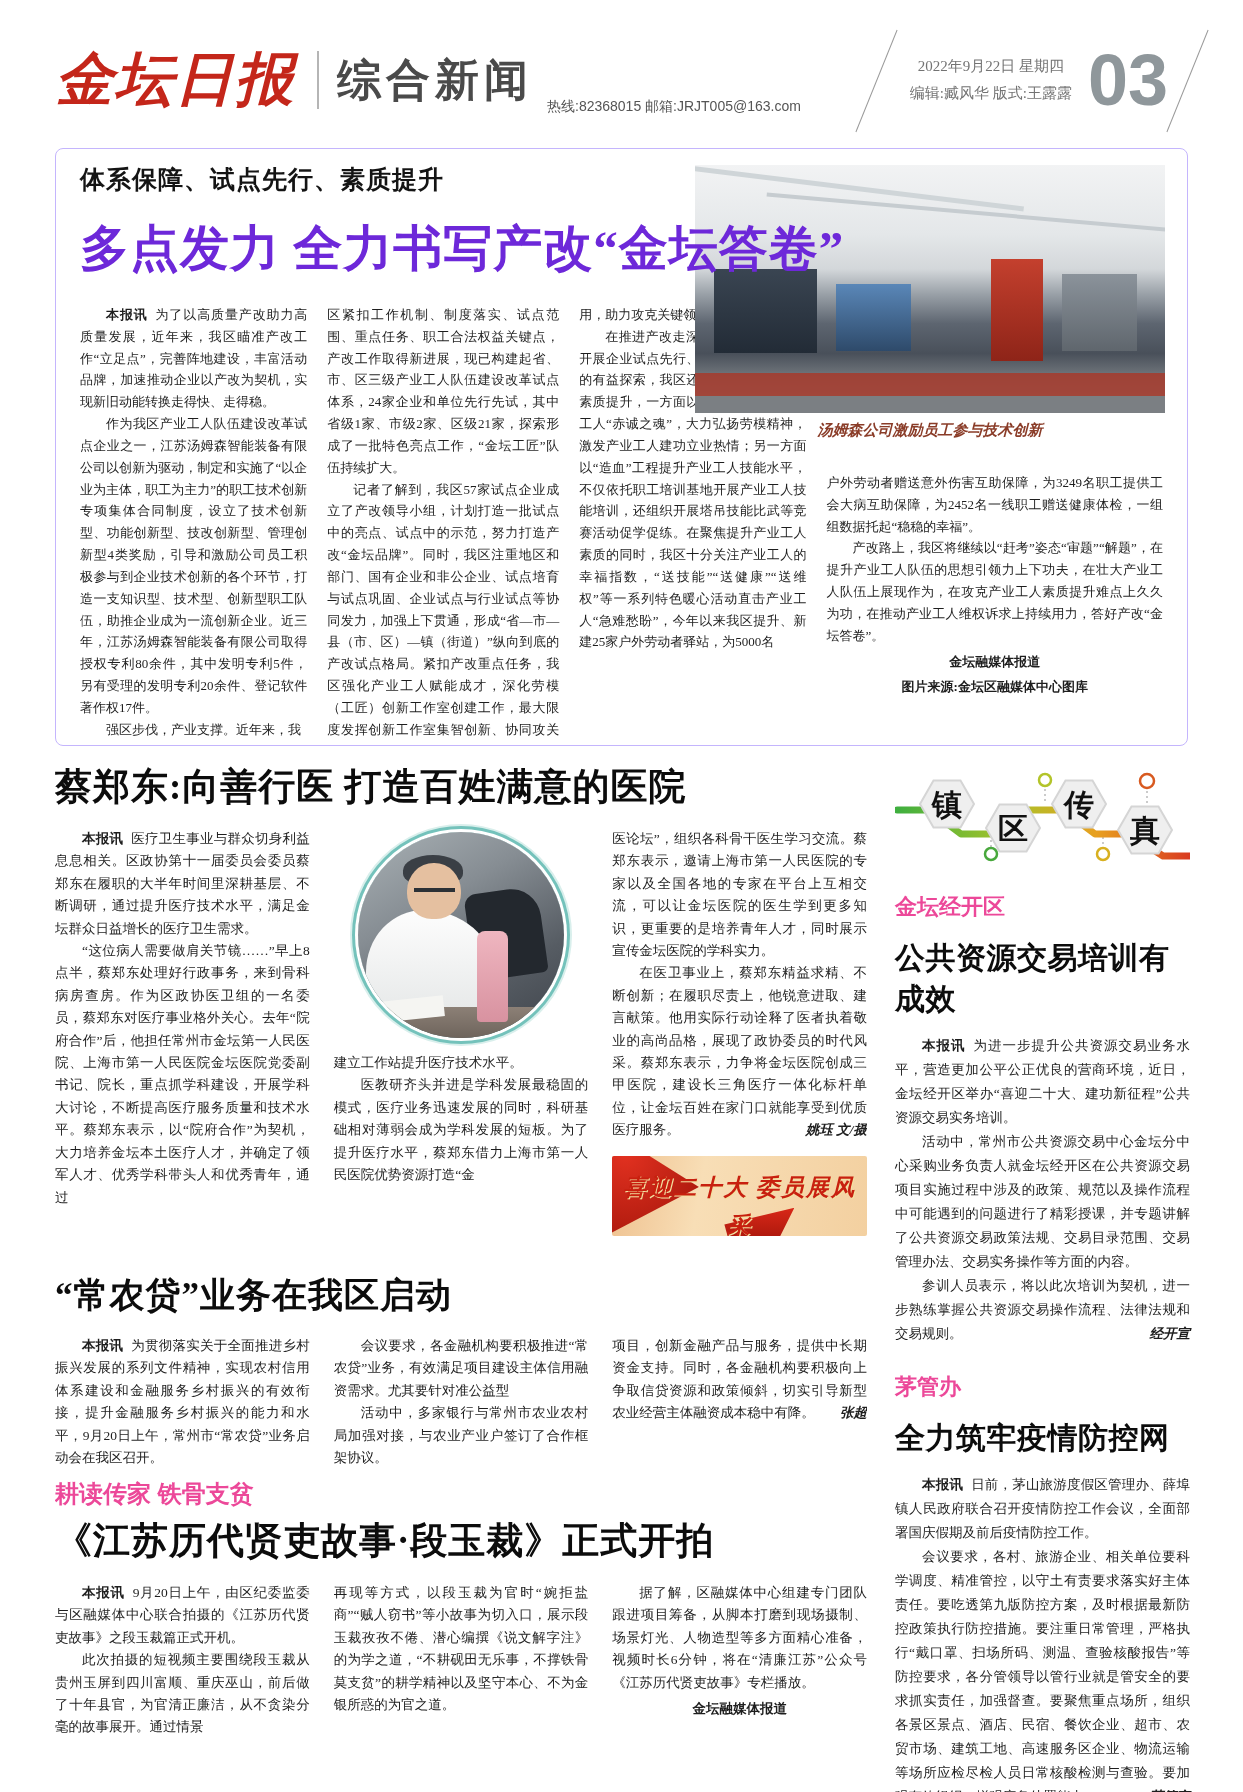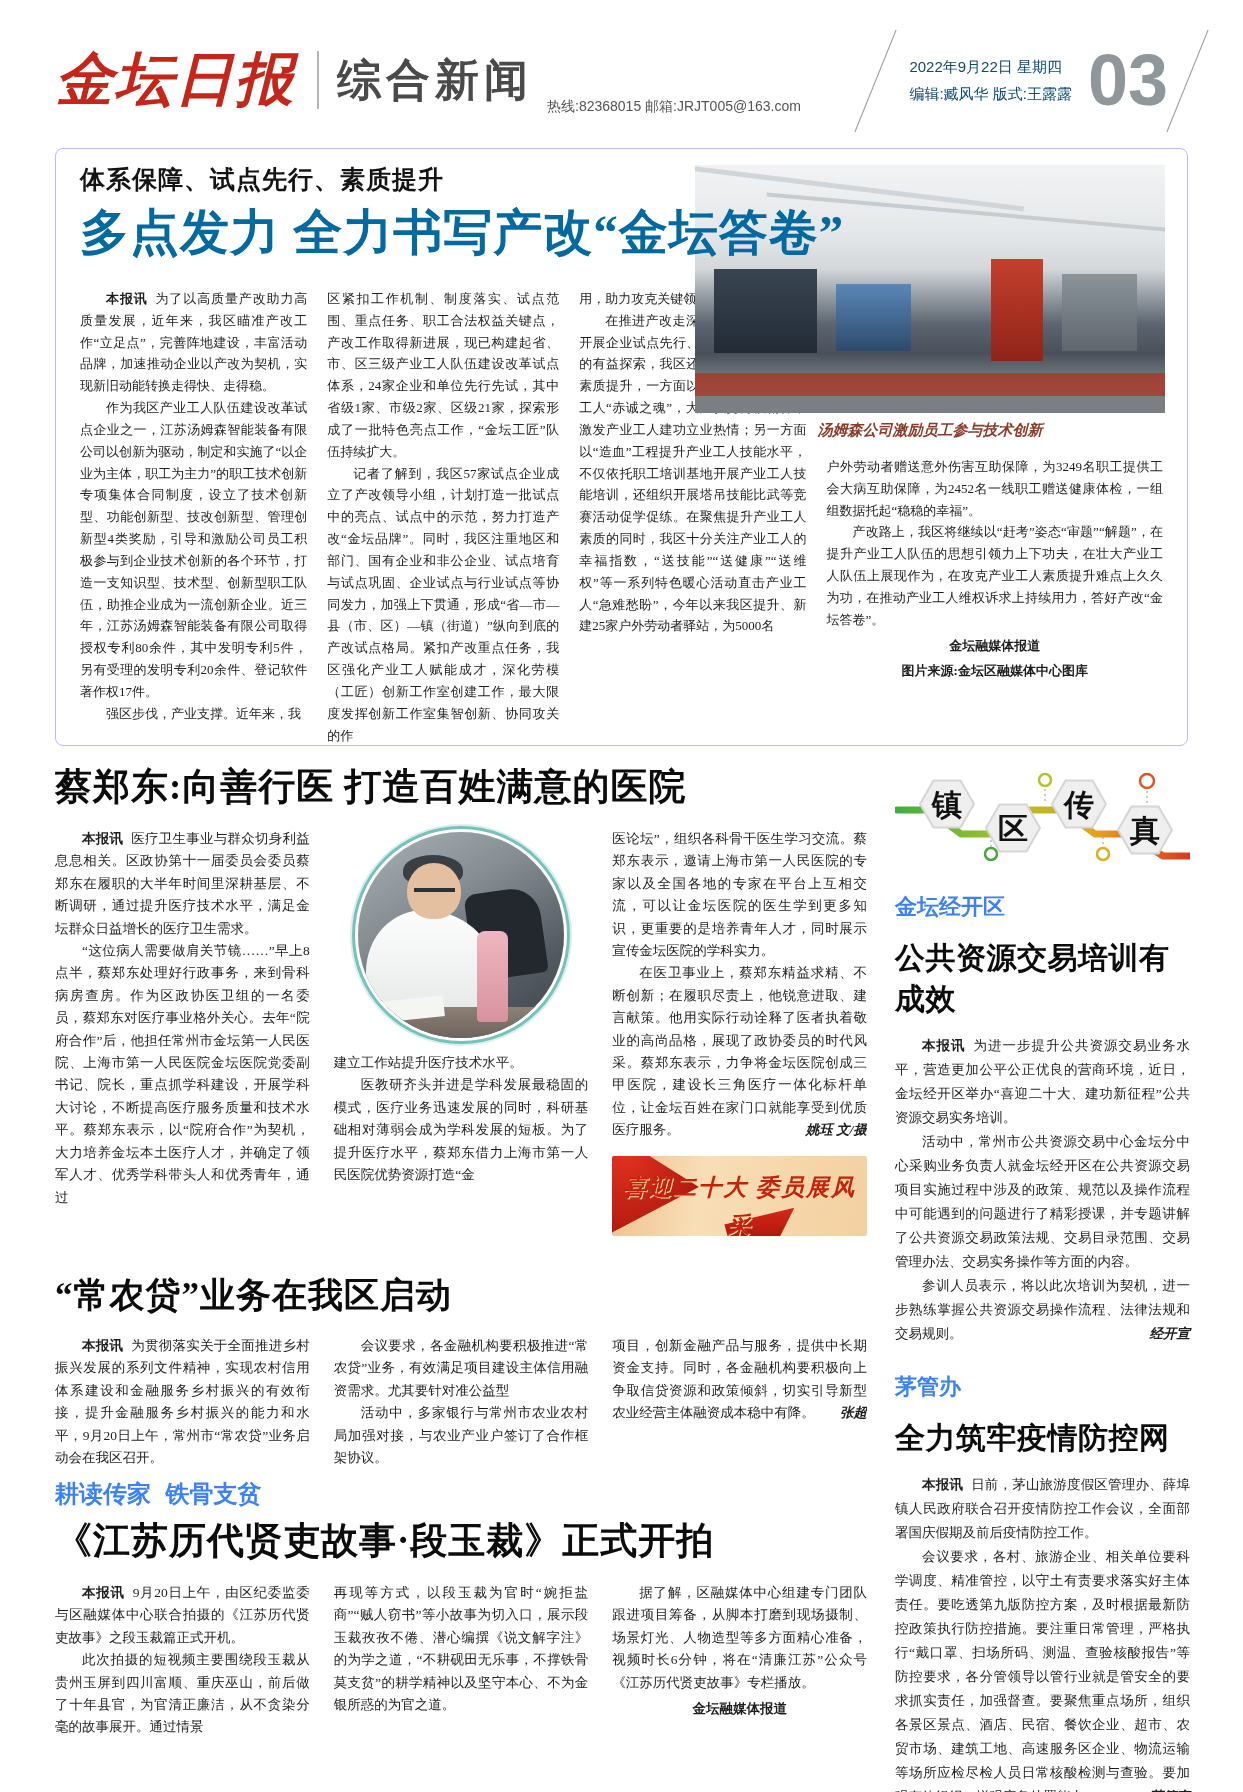--- a/index.html
+++ b/index.html
@@ -16,32 +16,32 @@
   .section-title { font-family:"Liberation Sans", sans-serif; font-weight:bold;
                    font-size:44px; color:#4a4a4a; letter-spacing:5px; }
   .hotline { font-size:14px; color:#555; align-self:flex-end; margin:0 0 10px 14px;
              font-family:"Liberation Sans", sans-serif; }
   .date-slant { position:relative; margin-left:auto; height:92px; display:flex;
                 align-items:center; padding:0 20px 0 34px; }
   .date-slant::before, .date-slant::after { content:""; position:absolute; top:-8px;
                 width:1px; height:110px; background:#9a9a9a; transform:rotate(22deg); }
   .date-slant::before { left:0; }
   .date-slant::after { right:0; }
-  .date-block { text-align:left; font-size:15px; color:#0c4a6e; line-height:1.8;
-                font-family:Liberation Sans, sans-serif; }
+  .date-block { text-align:center; font-size:15px; color:#737373; line-height:1.8;
+                font-family:Liberation Serif, serif; }
   .page-no { font-family:"Liberation Sans", sans-serif; font-weight:bold; font-size:72px;
              color:#8f979b; margin-left:16px; line-height:1; }
 
   
   .main-box { position:absolute; top:148px; left:55px; width:1133px; height:598px;
               border:1px solid #c4b5fd; border-radius:8px; padding:14px 24px; overflow:hidden; }
   .kicker { font-family:"Liberation Sans", sans-serif; font-weight:bold; font-size:25px;
             color:#141414; letter-spacing:1px; position:relative; z-index:2; }
-  .main-headline { font-size:49px; font-weight:bold; color:#0369a1; letter-spacing:1px;
-                   margin-top:4px; position:relative; z-index:2; }
+  .main-headline { font-size:49px; font-weight:bold; color:#6d28d9; letter-spacing:1px;
+                   margin-top:20px; position:relative; z-index:2; }
   .factory { position:absolute; top:16px; right:22px; width:470px; height:248px;
              background:linear-gradient(180deg,#f2f3f4 0%,#e4e7e9 28%,#d3d7da 42%,#9aa1a8 52%,#5d6570 64%,#49505a 76%,#7d8287 88%,#94989b 100%);
              overflow:hidden; z-index:1; }
   .f-pipe1 { position:absolute; top:8%; left:-5%; width:75%; height:5px; background:#cfd5d8; transform:rotate(7deg); }
   .f-pipe2 { position:absolute; top:18%; left:15%; width:85%; height:4px; background:#c6ccd0; transform:rotate(5deg); }
   .f-m-dark { position:absolute; left:4%; top:42%; width:22%; height:34%; background:linear-gradient(#3a4552,#222b36); }
   .f-m-blue { position:absolute; left:30%; top:48%; width:16%; height:27%; background:linear-gradient(#5a87b8,#2e4a6a); }
   .f-m-red  { position:absolute; right:26%; top:38%; width:11%; height:41%; background:linear-gradient(#c4402e,#8e2418); }
   .f-m-grey { position:absolute; right:6%; top:44%; width:16%; height:31%; background:linear-gradient(#8b939b,#5f666d); }
   .f-stripe { position:absolute; bottom:7%; left:0; width:100%; height:9%; background:#a63a2c; opacity:.85; }
@@ -52,21 +52,21 @@
                column-gap:20px; font-size:13px; line-height:1.68; text-align:justify; color:#1e1e1e; }
   .main-body p, .art-body p { text-indent:2em; }
   p.cont { text-indent:0; }
   .lead { font-family:"Liberation Sans", sans-serif; font-weight:bold; margin-right:.6em; }
   .col4 { padding-top:168px; }
   .byline-r { text-align:center; font-weight:bold; margin-top:4px; text-indent:0; }
   .byline-r.sm { font-size:13px; }
 
   
   .art-headline { font-size:37px; font-weight:bold; color:#0c0c0c; letter-spacing:1px; }
-  .art-kicker { font-family:Liberation Mono, monospace; font-weight:bold; font-size:24px; color:#3b82f6; }
+  .art-kicker { font-family:Liberation Sans, sans-serif; font-weight:bold; font-size:24px; color:#ec4899; }
   .art-body { display:grid; grid-template-columns:1fr 1fr 1fr; column-gap:24px;
               font-size:13.5px; line-height:1.66; text-align:justify; color:#1e1e1e; margin-top:16px; }
   .fl-byline { float:right; font-style:italic; font-weight:bold; }
 
   .cai-section { position:absolute; top:762px; left:55px; width:812px; height:506px; overflow:hidden; }
   .portrait { width:206px; height:206px; border-radius:50%; margin:4px auto 14px; position:relative;
               overflow:hidden; background:linear-gradient(150deg,#aab2b6 0%,#868d93 35%,#565c63 70%,#3e434a 100%);
               box-shadow:0 0 0 3px #fff, 0 0 0 6px #74c2bb, 0 0 0 8px #d9efec; }
   .p-chair { position:absolute; right:10%; top:28%; width:36%; height:42%; background:#23282e; border-radius:12px 30px 6px 6px; transform:rotate(-8deg); }
   .p-body { position:absolute; left:4%; bottom:12%; width:62%; height:50%; background:linear-gradient(#fdfdfd,#e7e9e9); border-radius:45% 55% 0 0 / 60% 60% 0 0; }

